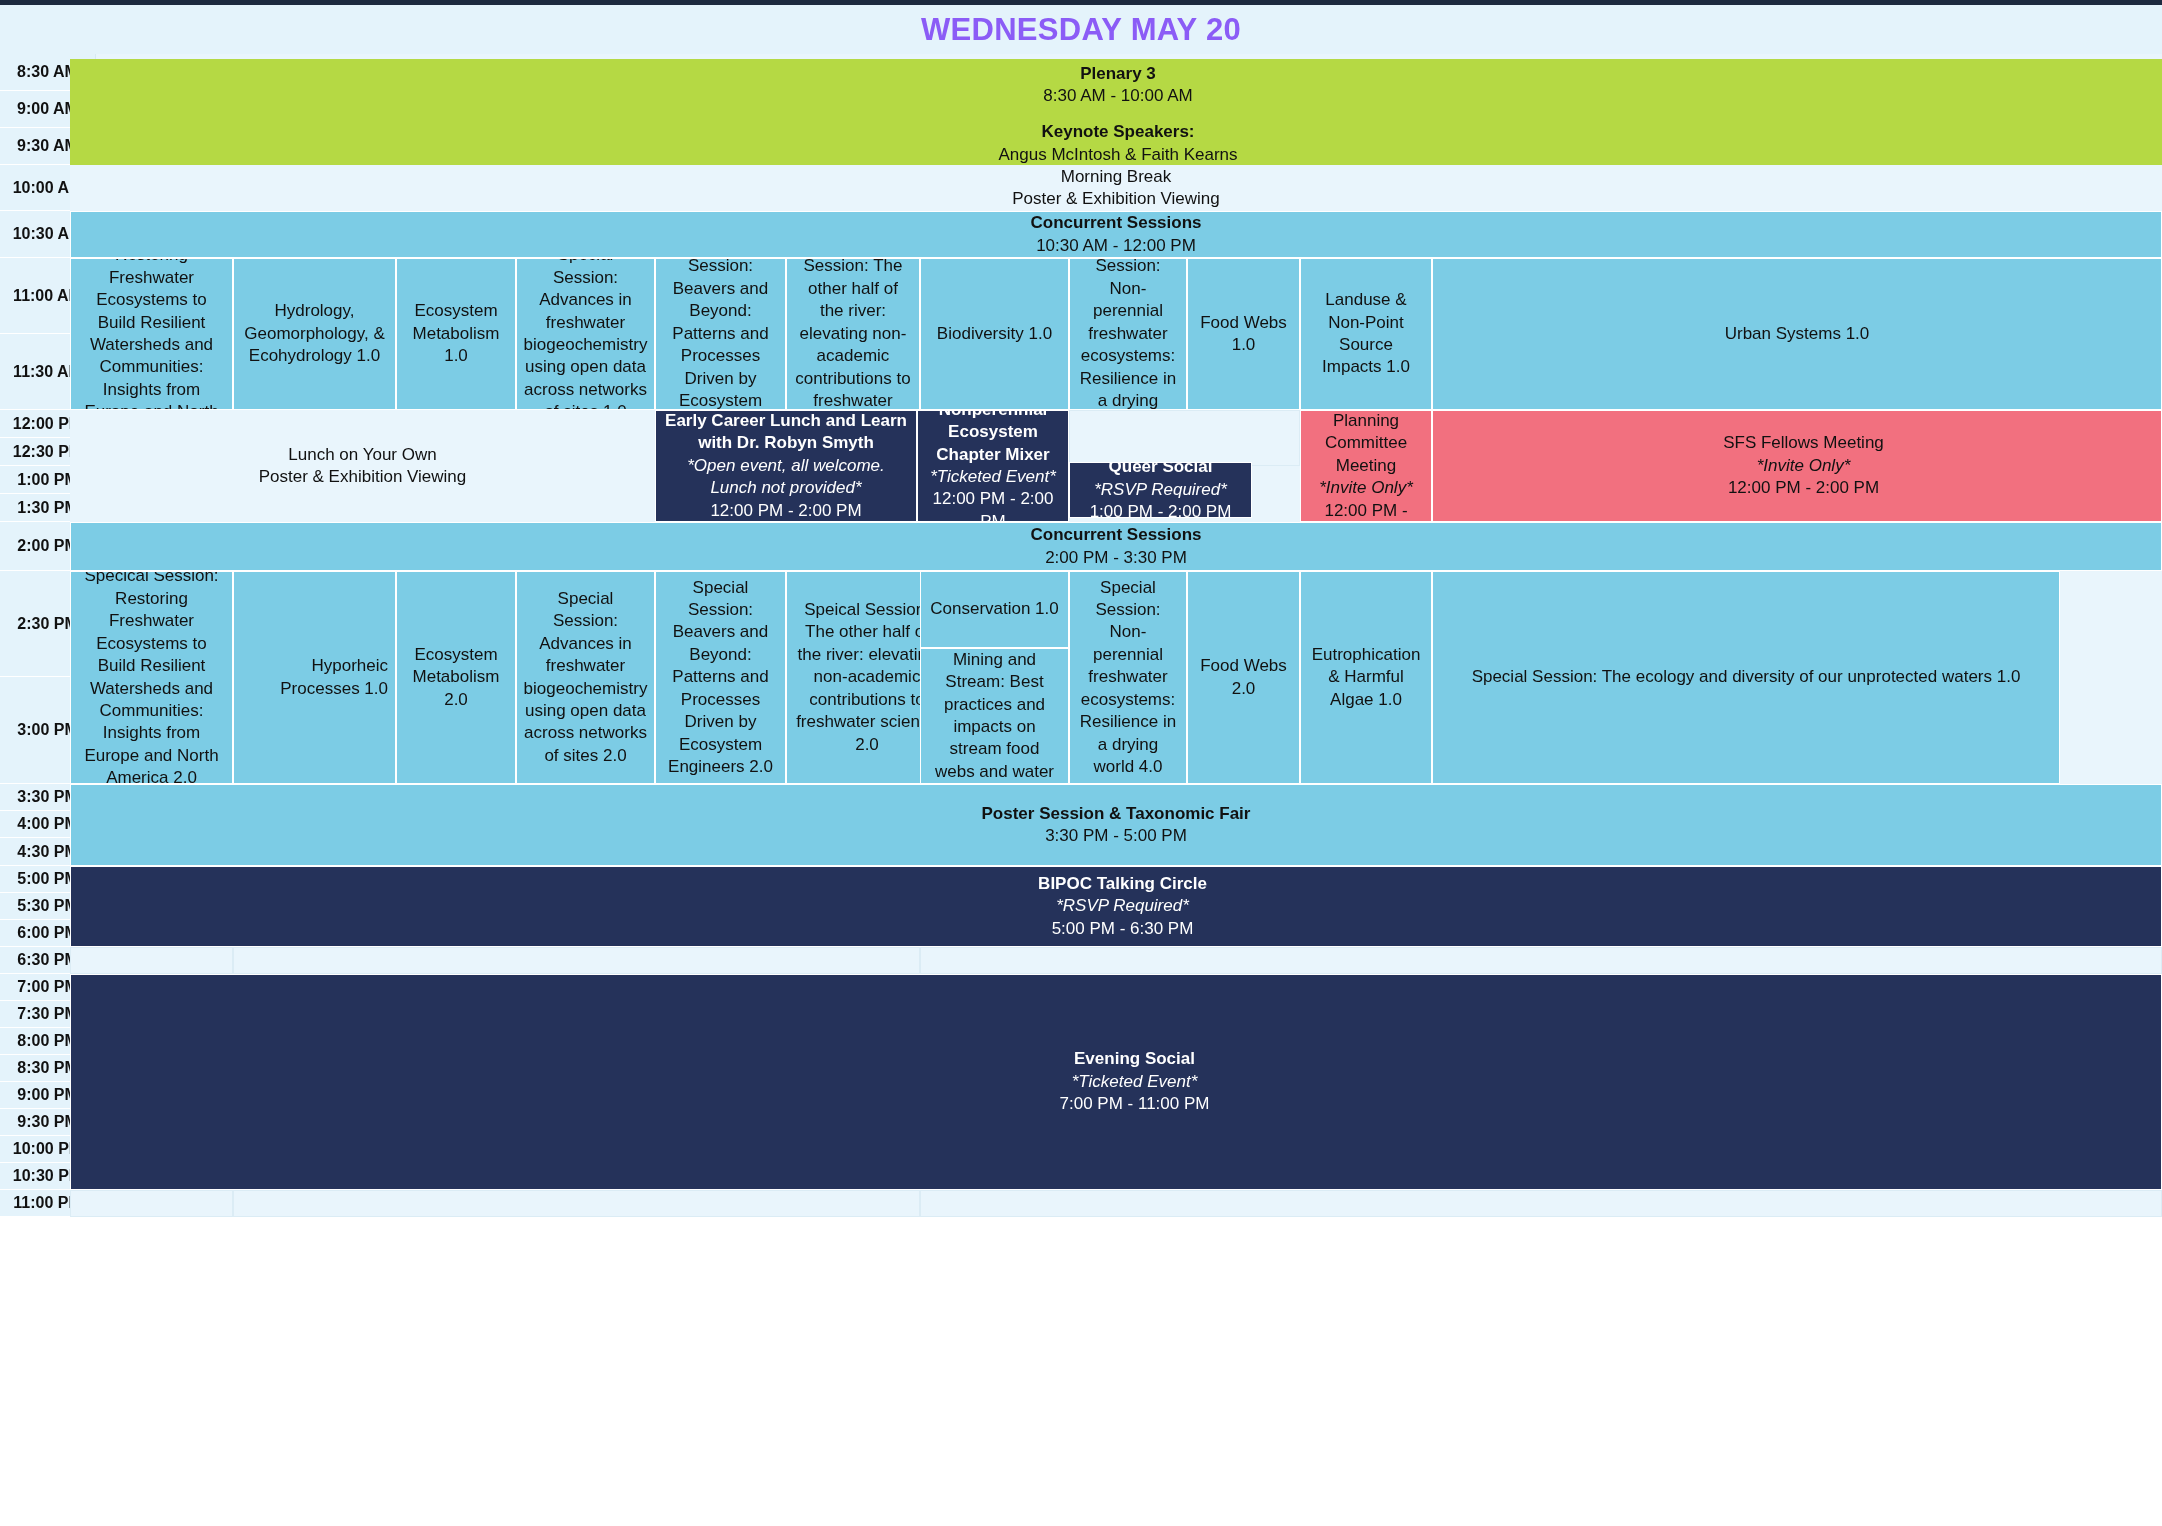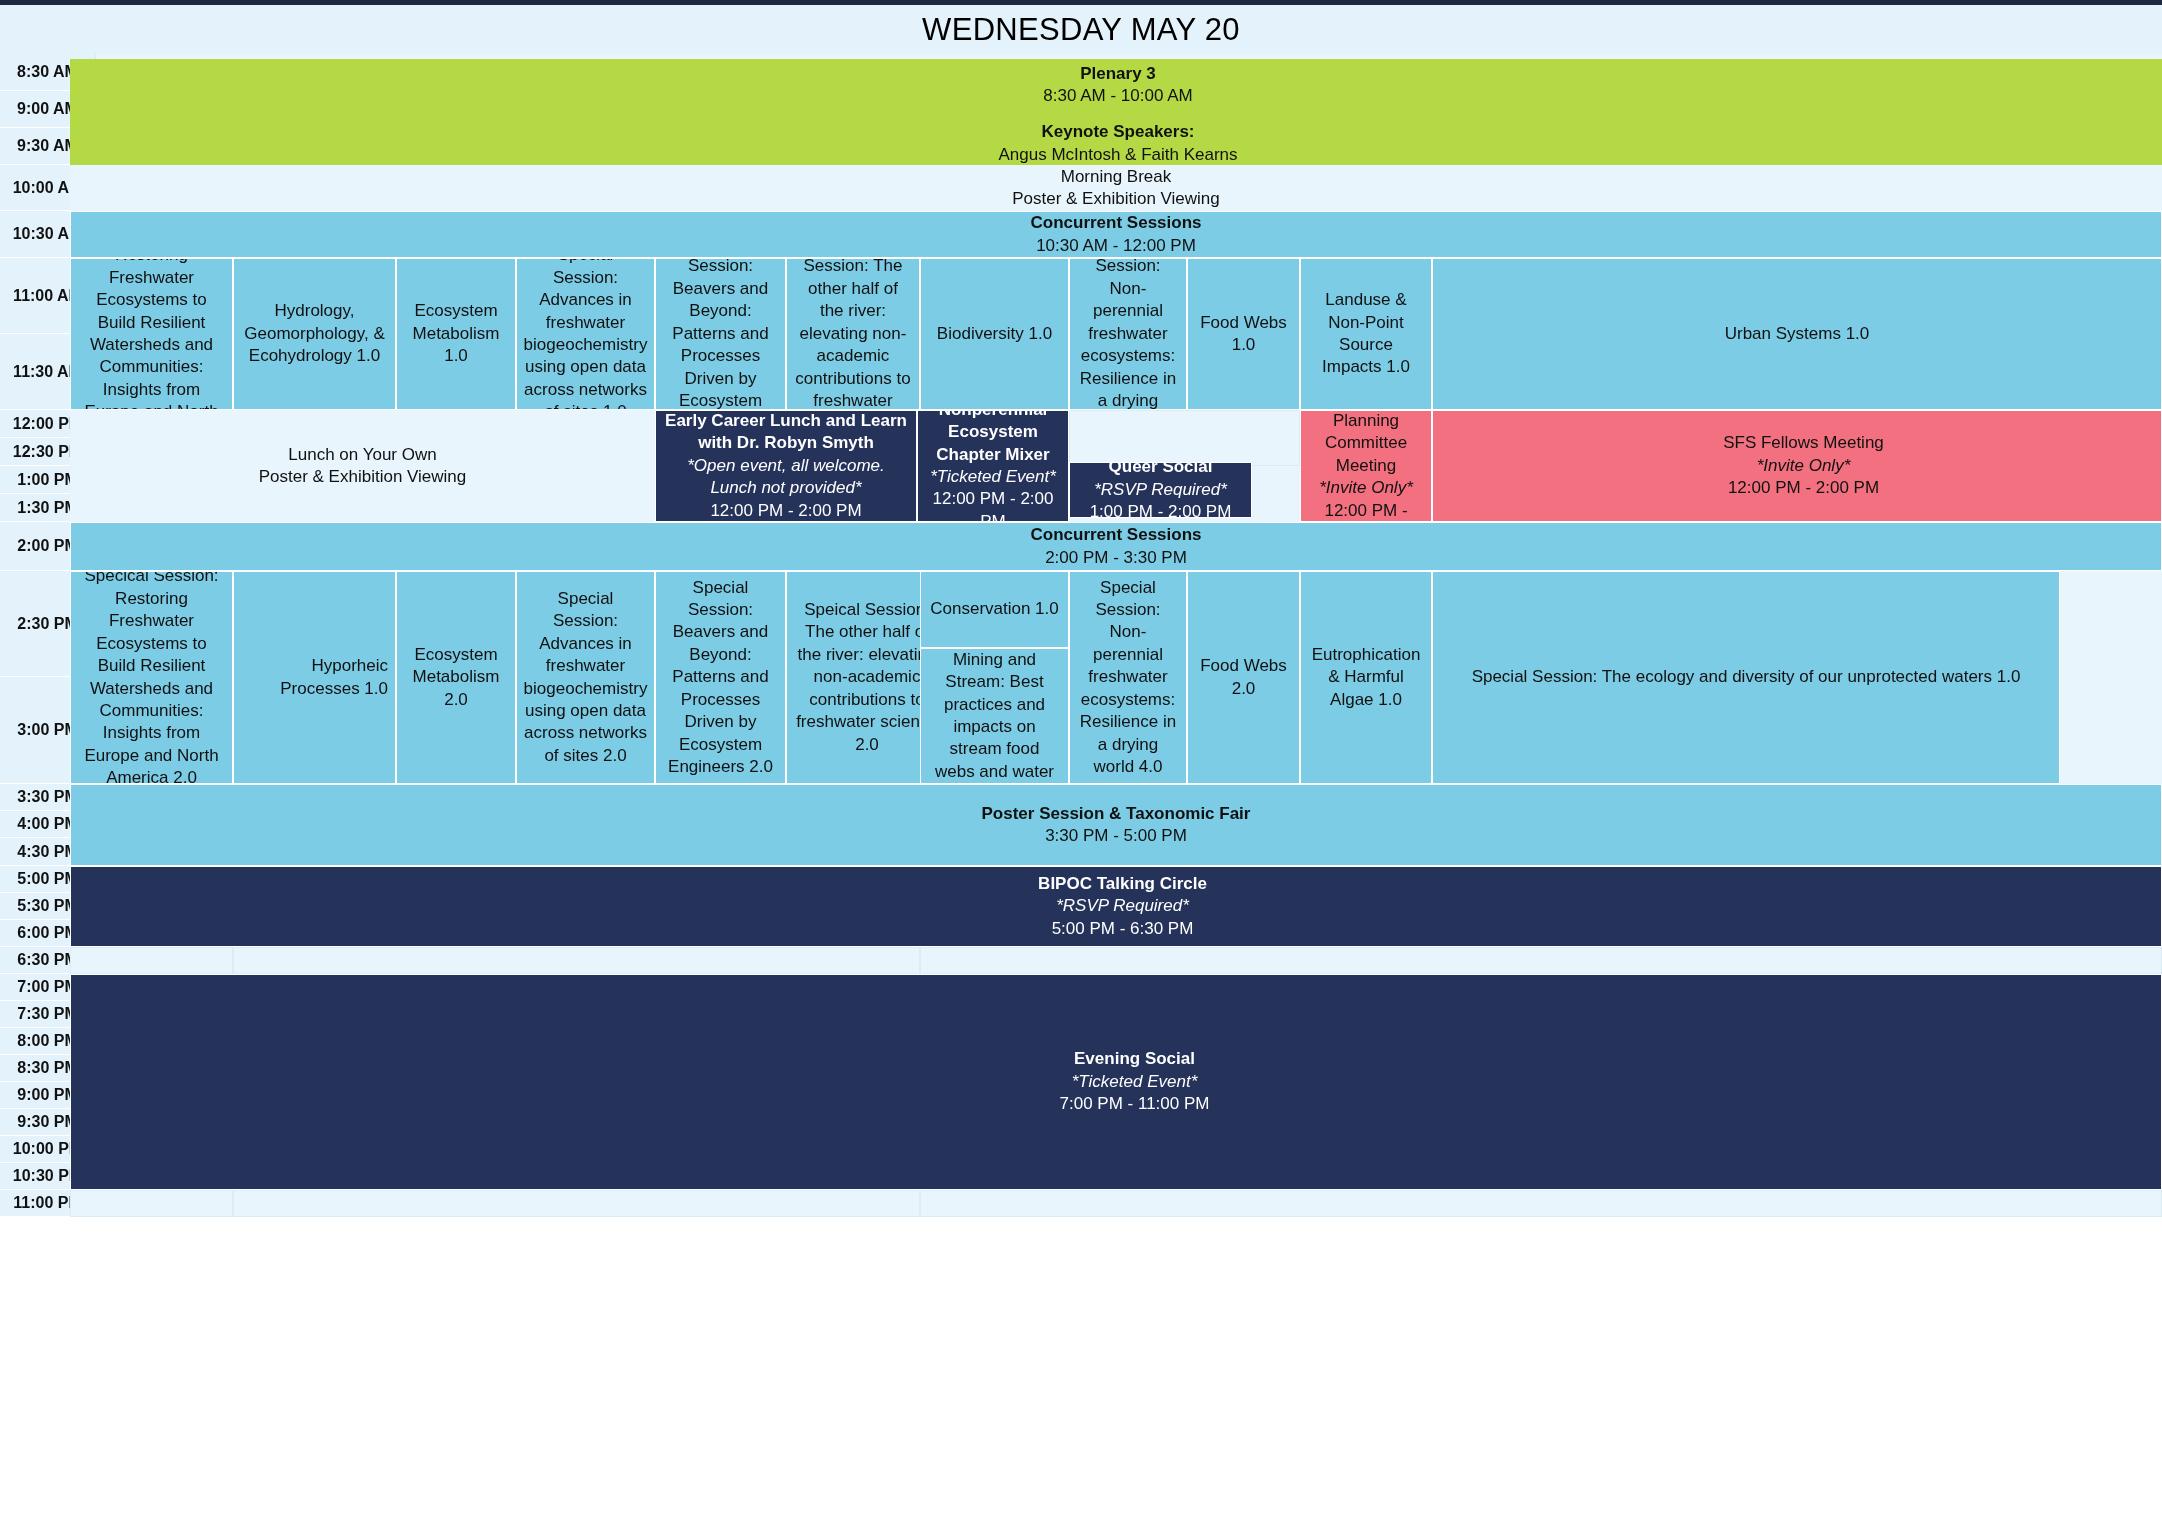--- a/index.html
+++ b/index.html
@@ -28,22 +28,22 @@
     position: absolute;
     left: 0; top: 5px;
     width: 2162px; height: 49px;
     background: #e4f3fb;
     display: flex;
     align-items: center;
     justify-content: center;
   }
   .day-header-title {
     font-size: 31px;
-    font-weight: normal;
-    color: #000000;
+    font-weight: bold;
+    color: #8b5cf6;
     letter-spacing: 0.3px;
   }
   
   .timecol {
     position: absolute;
     left: 0; top: 54px;
     width: 96px;
   }
   .timeslot {
     width: 96px;

